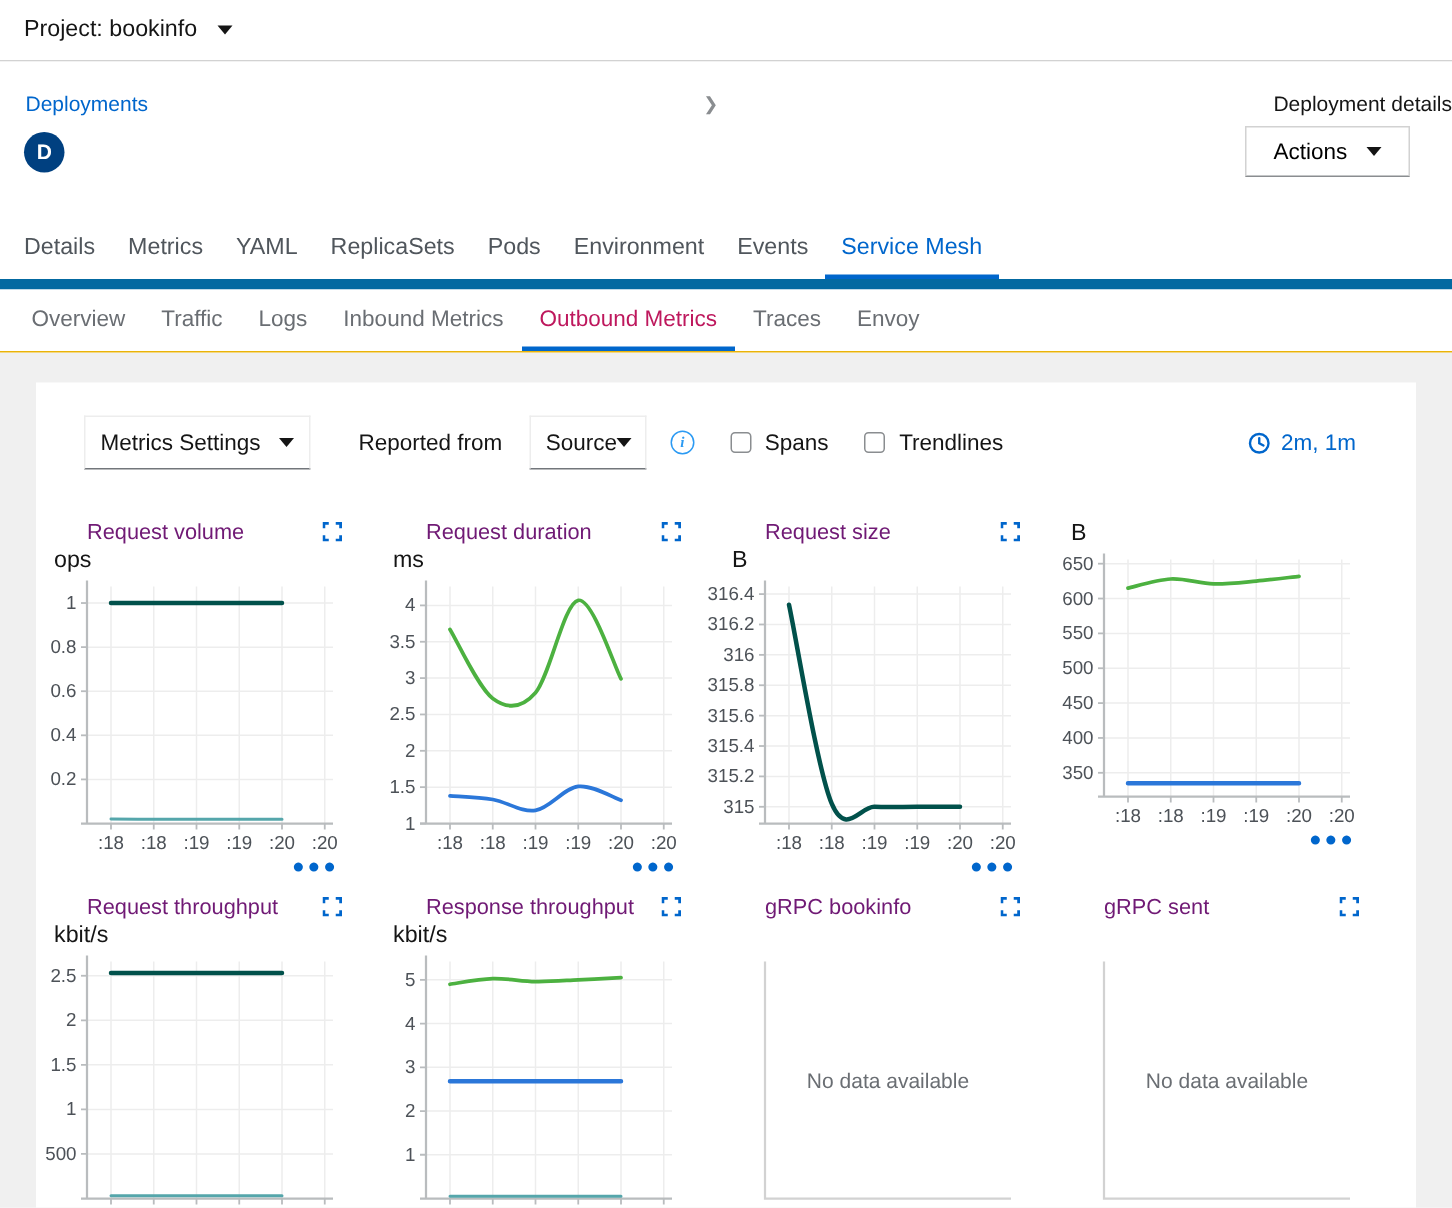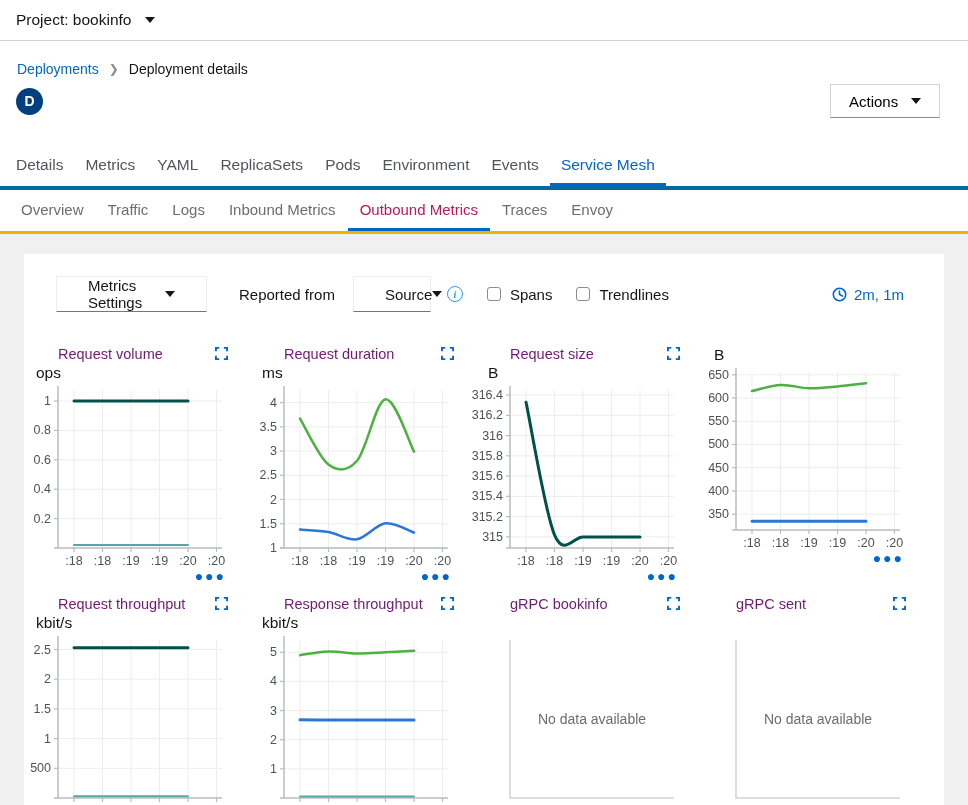--- a/index.html
+++ b/index.html
@@ -8,45 +8,45 @@
 
   
   .masthead { height:41px; background:#fff; border-bottom:1px solid #d2d2d2;
     display:flex; align-items:center; padding-left:16px; }
   .project-selector { display:flex; align-items:center; gap:14px; font-size:15.5px; cursor:pointer; }
   .caret-down { width:0; height:0; border-left:5px solid transparent; border-right:5px solid transparent;
     border-top:6px solid #151515; display:inline-block; }
 
   
   .header-section { background:#fff; padding-top:20px; position:relative; }
-  .breadcrumb { display:flex; align-items:center; gap:10px; font-size:14px; padding-left:17px; }
+  .breadcrumb { display:flex; align-items:center; gap:10px; font-size:14px; padding-left:17px;justify-content:space-between; }
   .breadcrumb a { color:#0066cc; text-decoration:none; }
   .breadcrumb .crumb-sep { color:#8a8d90; font-size:12px; }
   .breadcrumb .crumb-current { color:#151515; }
   .title-row { display:flex; align-items:center; padding:7px 28px 0 16px; }
   .resource-badge { width:27px; height:27px; border-radius:50%; background:#004080; color:#fff;
     font-size:14px; font-weight:bold; display:flex; align-items:center; justify-content:center; margin-right:10px; }
   .page-title { font-size:20px; font-weight:400; color:#151515; }
   .actions-btn { margin-left:auto; width:110px; height:34px; background:#fff;
     border:1px solid #d2d2d2; border-bottom-color:#8a8d90; display:flex; align-items:center;
     justify-content:space-between; padding:0 18px; font-size:15px; cursor:pointer; }
 
   
-  .tabs { display:flex; margin-top:29px; border-bottom:4px solid #0369a1; padding-left:5px; }
+  .tabs { display:flex; margin-top:29px; border-bottom:7px solid #0369a1; padding-left:5px; }
   .tab { padding:9px 11px 12px; font-size:15.5px; color:#50565c; cursor:pointer; white-space:nowrap; }
   .tab.active { color:#0066cc; border-bottom:3px solid #0066cc; padding-bottom:9px; }
-  .subtabs { display:flex; background:#fff; border-bottom:3px solid #eab308; padding-left:9px; }
+  .subtabs { display:flex; background:#fff; border-bottom:1px solid #eab308; padding-left:9px; }
   .subtab { padding:11px 12px 13px; font-size:15px; color:#6a6e73; cursor:pointer; white-space:nowrap; }
   .subtab.active { color:#be185d; border-bottom:3px solid #0066cc; padding-bottom:10px; }
 
   
   .card { margin:20px 24px 0; background:#fff; padding:22px 8px 20px; min-height:600px; }
   .metrics-toolbar { display:flex; align-items:center; }
   .pf-select { height:36px; background:#fff; border:1px solid #ededed; border-bottom:1px solid #72767b;
-    display:flex; align-items:center; justify-content:space-between; padding:0 31px; font-size:15px; cursor:pointer; }
+    display:flex; align-items:center; justify-content:space-between; padding:0 10px; font-size:15px; cursor:pointer; }
   .select-settings { width:151px; margin-left:24px; }
   .select-source { width:78px; }
   .reported-from { font-size:15px; margin:0 18px 0 32px; }
   .info-icon { width:16px; height:16px; border:1.5px solid #2b9af3; border-radius:50%; color:#2b9af3;
     font-size:10px; font-weight:bold; display:inline-flex; align-items:center; justify-content:center;
     margin-left:16px; cursor:pointer; font-family:"Liberation Serif", serif; font-style:italic; }
   .check-group { display:flex; align-items:center; gap:9px; margin-left:24px; cursor:pointer; }
   .checkbox { width:14px; height:14px; border:1px solid #8a8d90; border-radius:3px; background:#fff; }
   .check-label { font-size:15px; }
   .time-range { margin-left:auto; margin-right:32px; display:flex; align-items:center; gap:7px;

